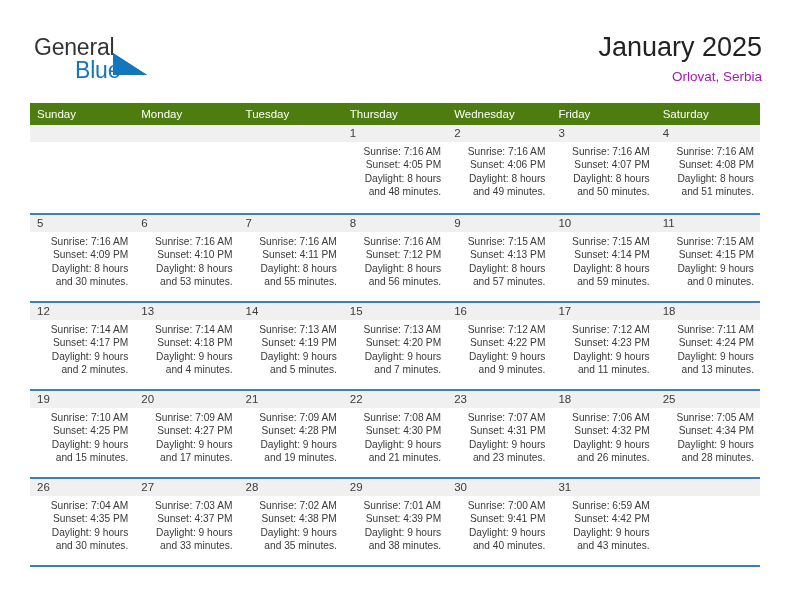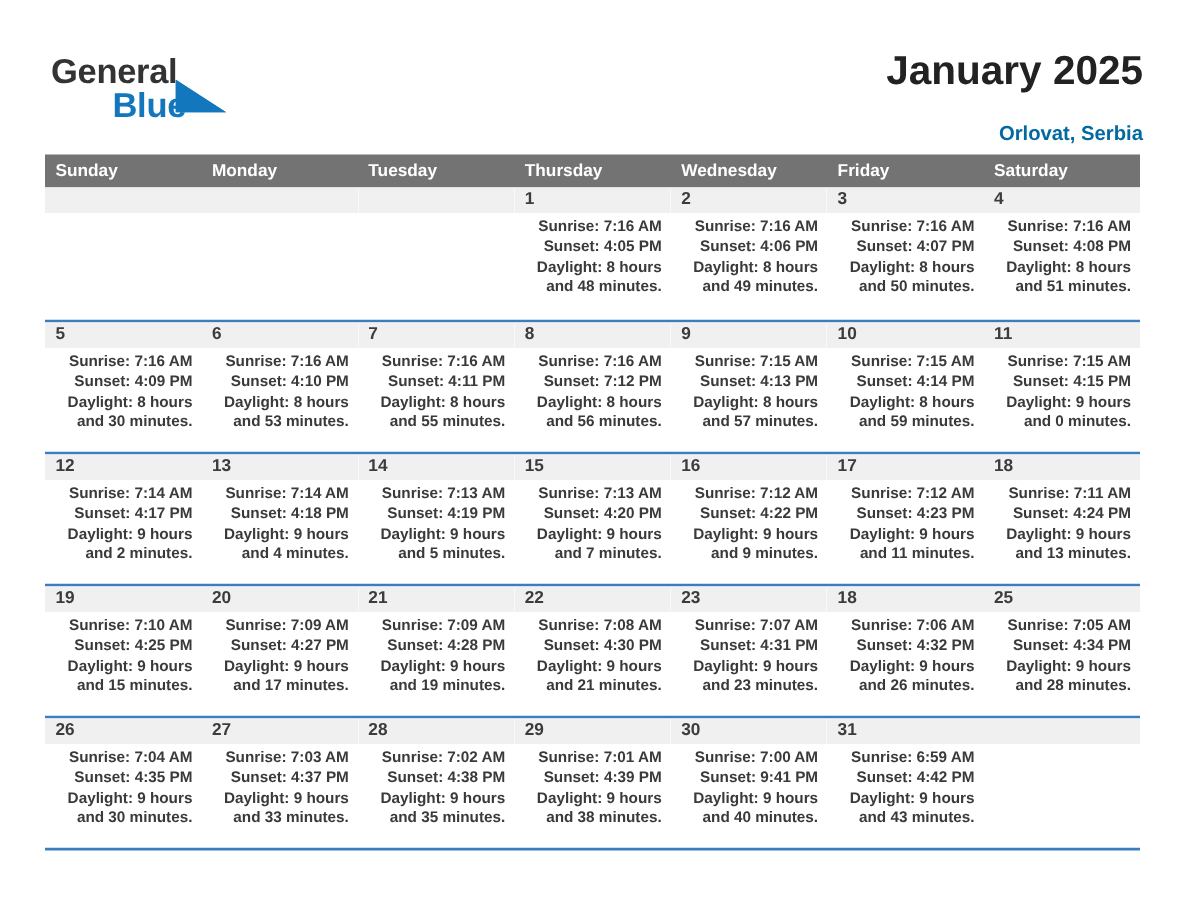--- a/index.html
+++ b/index.html
@@ -12,21 +12,20 @@
     background: #ffffff;
     font-family: "Liberation Sans", sans-serif;
     color: #2b2b2b;
     overflow: hidden;
   }
   .page {
     position: relative;
     width: 792px;
     height: 612px;
     box-sizing: border-box;
-    font-weight: bold;
   }
 
   
   .header {
     position: absolute;
     left: 30px;
     top: 30px;
     right: 30px;
     height: 62px;
   }
@@ -79,37 +78,37 @@
   }
   .cal-title {
     font-size: 27px;
     color: #222222;
     line-height: 34px;
     white-space: nowrap;
     text-align: right;
   }
   .cal-subtitle {
     font-size: 13.5px;
-    color: #0369a1;
+    color: #a21caf;
     line-height: 20px;
-    margin-top: 15px;
+    margin-top: 3px;
     white-space: nowrap;
   }
 
   
   .calendar {
     position: absolute;
     left: 30px;
     top: 103px;
     width: 730px;
   }
   .dayhead {
     display: flex;
     width: 100%;
-    background: #737373;
+    background: #4d7c0f;
     height: 22px;
   }
   .dayhead .dh {
     flex: 1 1 0;
     color: #ffffff;
     font-size: 11.5px;
     line-height: 22px;
     padding-left: 7px;
     box-sizing: border-box;
     white-space: nowrap;

